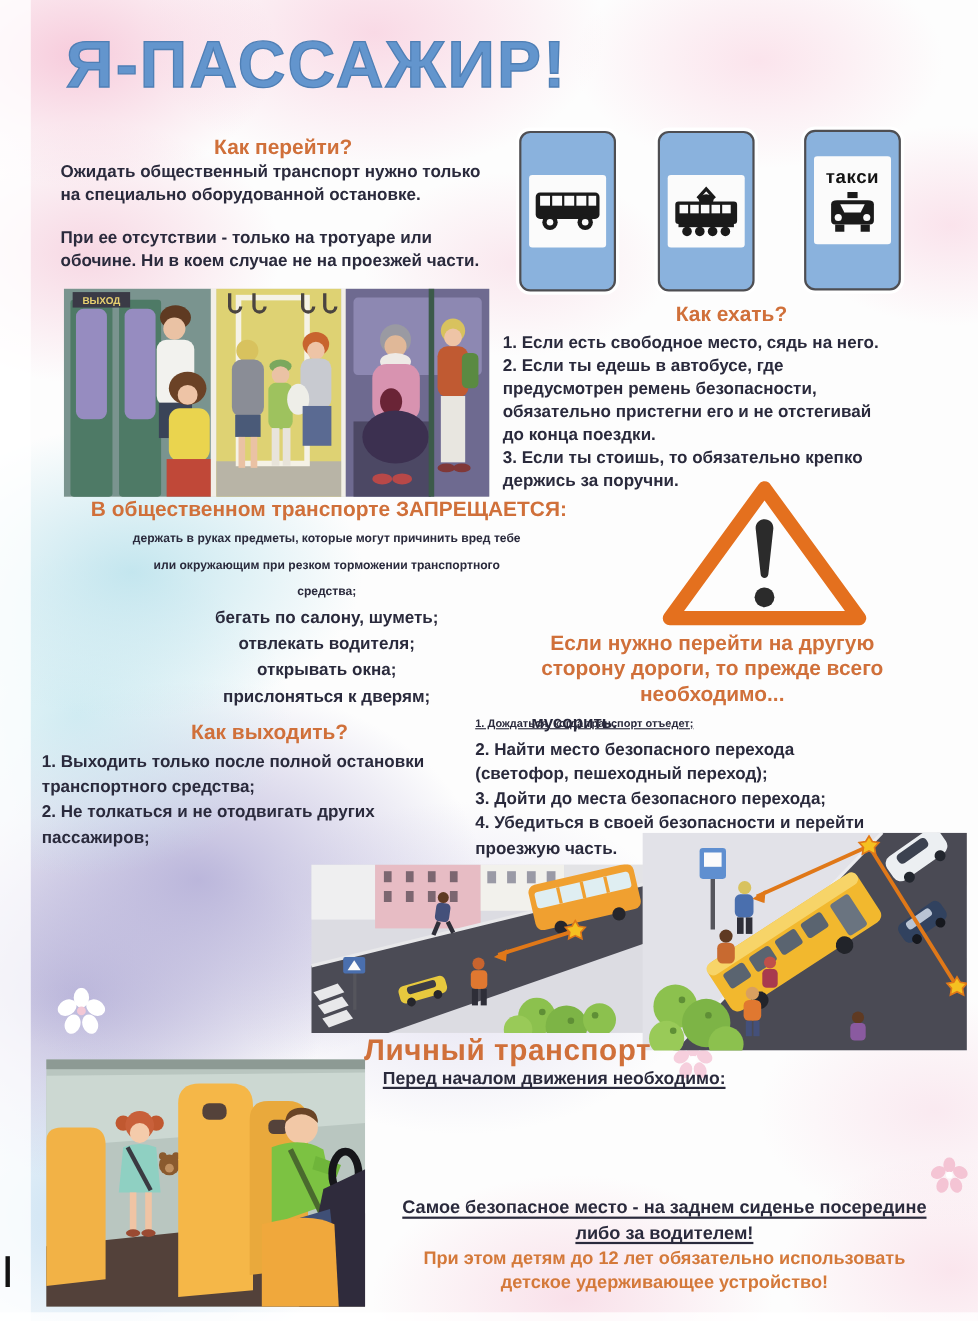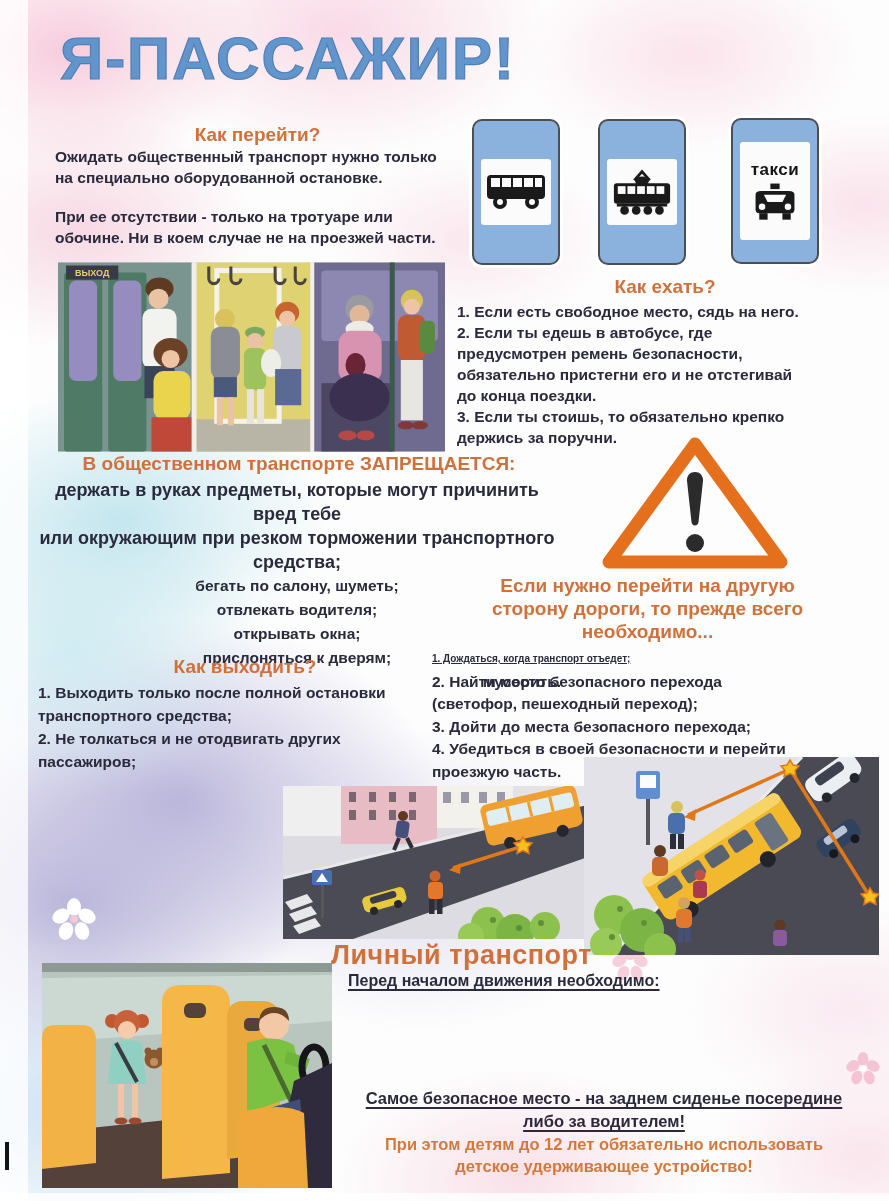--- a/index.html
+++ b/index.html
@@ -34,21 +34,21 @@
     -webkit-text-stroke:1.2px #4f7fb5;text-align:left;
   }
   .sign{
     position:absolute;width:84px;height:142px;background:#8ab2dd;
     border:2px solid #4e4e52;border-radius:10px;
     box-shadow:0 0 0 3px rgba(255,255,255,.95);
   }
   .sign .panel{position:absolute;left:7px;right:7px;background:#fbfbfb;border-radius:3px;
     display:flex;flex-direction:column;align-items:center;justify-content:center;}
   .panel-mid{top:38px;height:66px;}
-  .panel-tall{top:22px;height:98px;}
+  .panel-tall{top:22px;height:80px;}
   .taxi-word{font-weight:800;font-size:17px;color:#141414;letter-spacing:.5px;margin-bottom:3px;}
   .margin-strip{background:rgba(255,255,255,.78);}
   .underline{text-decoration:underline;text-decoration-thickness:2px;text-underline-offset:3px;}
   .note-orange{color:#d4793a;}
   .personal-h{color:#d0703a;font-weight:800;font-size:27px;letter-spacing:.5px;}
   svg{display:block;}
 </style>
 </head>
 <body>
 
@@ -222,21 +222,21 @@
     <div class="txt b15">2. Если ты едешь в автобусе, где
 предусмотрен ремень безопасности,
 обязательно пристегни его и не отстегивай
 до конца поездки.</div>
     <div class="txt b15">3. Если ты стоишь, то обязательно крепко
 держись за поручни.</div>
   </div>
 
   <div class="abs h-orange center" style="left:38px;top:452px;width:522px;">В общественном транспорте ЗАПРЕЩАЕТСЯ:</div>
   <div class="abs center" style="left:33px;top:478px;width:528px;">
-    <div class="txt" style="font-size:18px;line-height:24px;">держать в руках предметы, которые могут причинить вред тебе
+    <div class="txt" style="font-size:11px;line-height:24px;">держать в руках предметы, которые могут причинить вред тебе
 или окружающим при резком торможении транспортного
 средства;</div>
     <div class="txt" style="font-size:15.5px;line-height:24px;">бегать по салону, шуметь;</div>
     <div class="txt" style="font-size:15.5px;line-height:24px;">отвлекать водителя;</div>
     <div class="txt" style="font-size:15.5px;line-height:24px;">открывать окна;</div>
     <div class="txt" style="font-size:15.5px;line-height:24px;">прислоняться к дверям;</div>
     <div class="txt" style="font-size:15.5px;line-height:24px;text-align:right;">мусорить.</div>
   </div>
 
   <svg class="abs" style="left:598px;top:434px;" width="195" height="140" viewBox="0 0 195 140">

